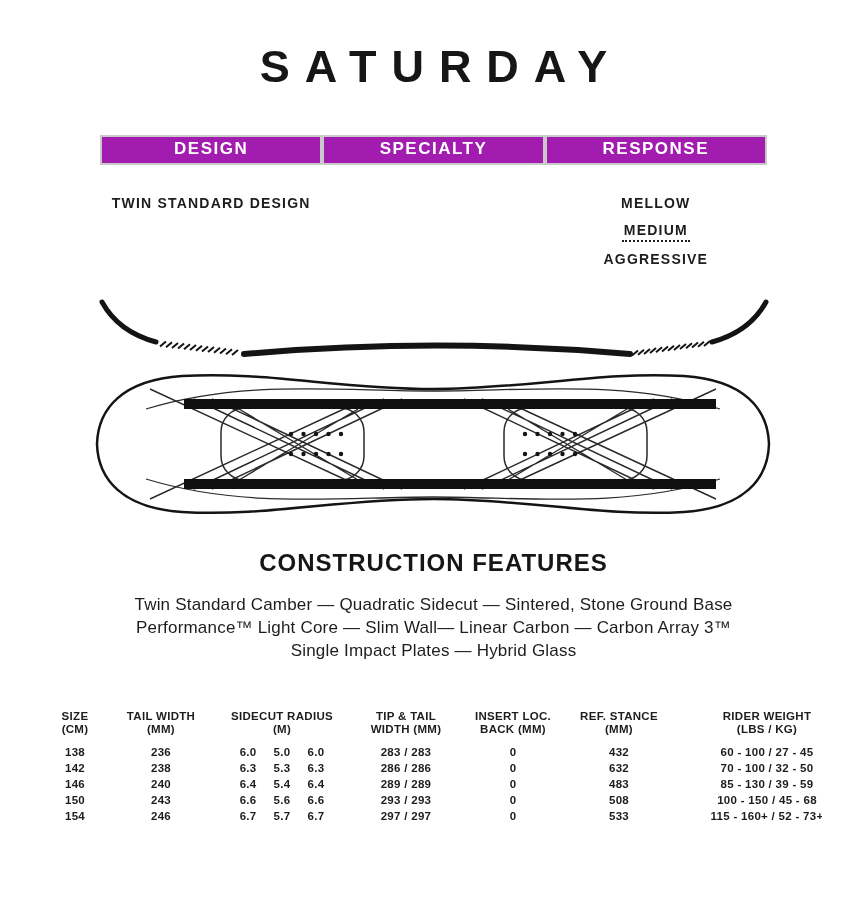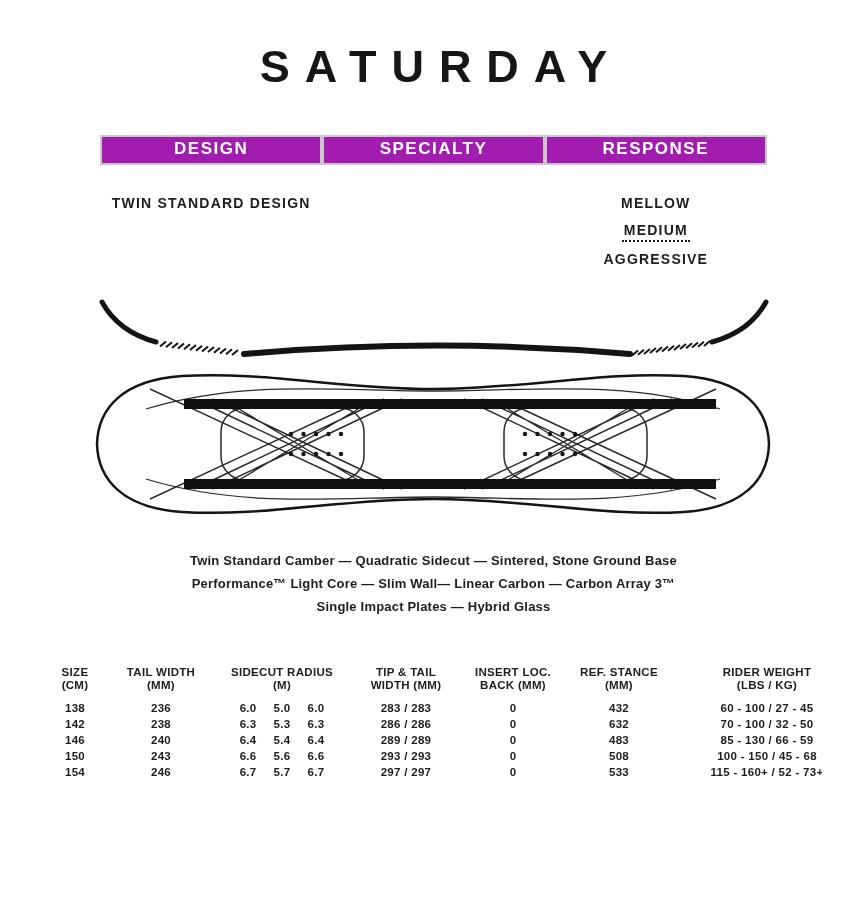--- a/index.html
+++ b/index.html
@@ -30,21 +30,21 @@
   .col-item.underlined { border-bottom:2px dotted #1d1d1b; }
   
   .diagram-wrap { width:690px; margin:0 auto; text-align:center; }
   .profile-svg { display:block; margin:26px auto 0; }
   .board-svg { display:block; margin:6px auto 0; }
   
   .construction { text-align:center; margin-top:26px; }
   .construction-heading {
     margin:0 0 16px; font-size:24px; font-weight:bold; letter-spacing:1px; color:#161616;
   }
-  .construction-line { font-size:13px; font-weight:bold; line-height:23px; letter-spacing:0.2px; }
+  .construction-line { font-size:17px; font-weight:normal; line-height:23px; letter-spacing:0.2px; }
   
   .spec { margin:46px auto 0; border-collapse:collapse; table-layout:fixed; width:812px; }
   .spec th, .spec td {
     font-size:11.5px; font-weight:bold; text-align:center; padding:2px 0; letter-spacing:0.3px;
   }
   .spec thead th { padding-bottom:8px; }
   .th-line { display:block; line-height:13px; }
   .sidecut-vals { display:flex; justify-content:center; gap:17px; }
   svg path, svg line { vector-effect:none; }
 </style>
@@ -121,20 +121,21 @@
         <circle cx="431" cy="87" r="2.2"></circle>
           <circle cx="443.5" cy="87" r="2.2"></circle>
           <circle cx="456" cy="87" r="2.2"></circle>
           <circle cx="468.5" cy="87" r="2.2"></circle>
           <circle cx="481" cy="87" r="2.2"></circle>
       </g>
     </svg>
   </div>
 
   <div class="construction">
+    <h2 class="construction-heading">CONSTRUCTION FEATURES</h2>
     <div class="construction-line">Twin Standard Camber — Quadratic Sidecut — Sintered, Stone Ground Base</div>
     <div class="construction-line">Performance™ Light Core — Slim Wall— Linear Carbon — Carbon Array 3™</div>
     <div class="construction-line">Single Impact Plates — Hybrid Glass</div>
   </div>
 
   <table class="spec">
     <colgroup>
       <col style="width:60px">
         <col style="width:112px">
         <col style="width:130px">
@@ -212,21 +213,21 @@
         <td>
             <span class="sidecut-vals">
               <span>6.4</span>
               <span>5.4</span>
               <span>6.4</span>
             </span>
           </td>
         <td>289 / 289</td>
         <td>0</td>
         <td>483</td>
-        <td>85 - 130 / 66 - 59</td>
+        <td>85 - 130 / 39 - 59</td>
       </tr>
       <tr>
         <td>150</td>
         <td>243</td>
         <td>
             <span class="sidecut-vals">
               <span>6.6</span>
               <span>5.6</span>
               <span>6.6</span>
             </span>

